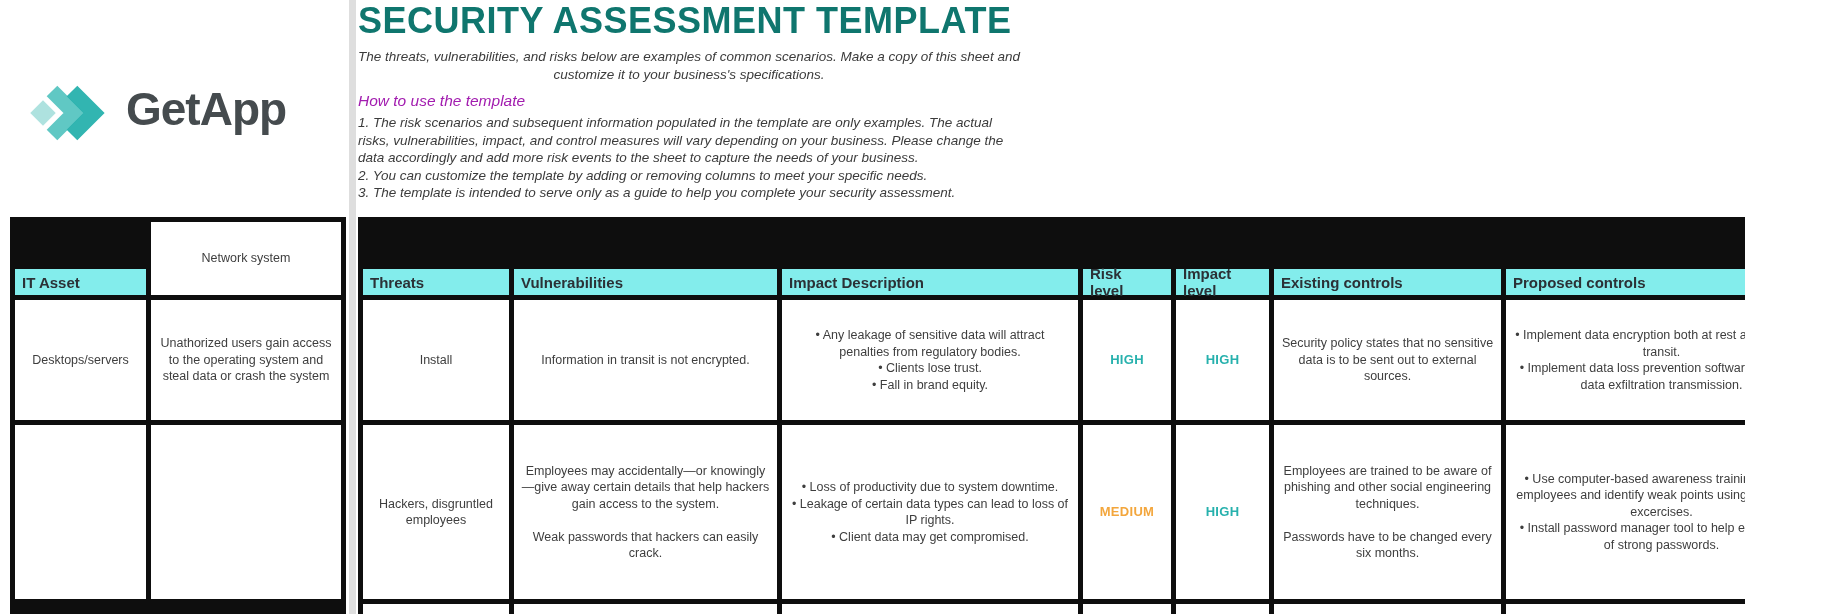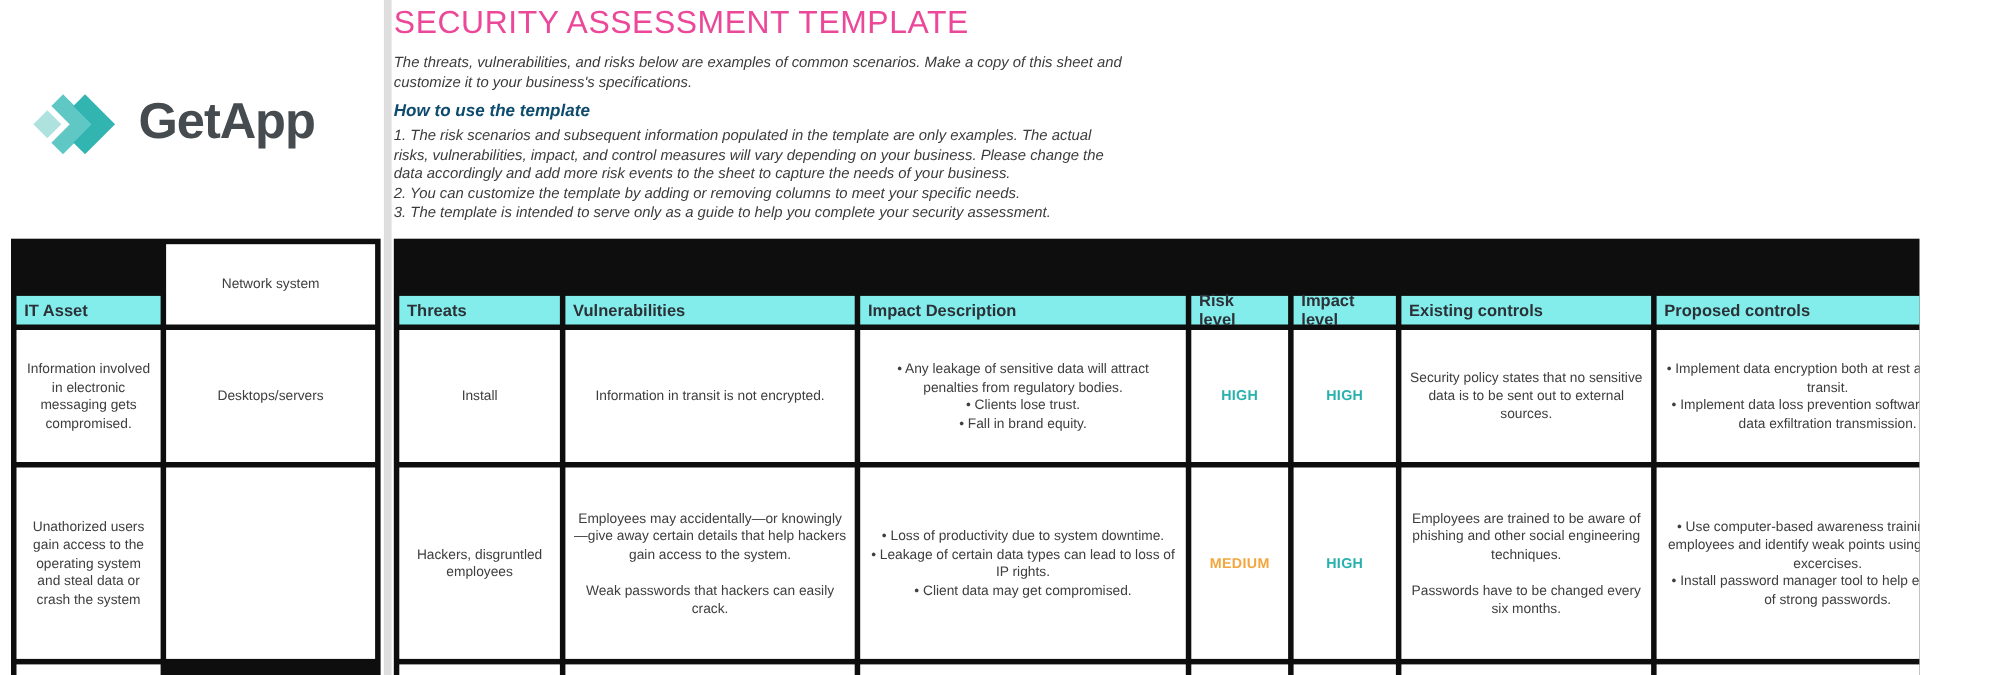--- a/index.html
+++ b/index.html
@@ -10,23 +10,23 @@
   }
   
   .pane-divider { position:absolute; left:349px; top:0; width:7px; height:614px; background:#dedede; }
 
   
   .logo { position:absolute; left:30px; top:82px; display:flex; align-items:flex-start; gap:10px; }
   .logo-text { font-size:46px; font-weight:bold; color:#454b4e; letter-spacing:-1px; }
 
   
   .headblock { position:absolute; left:358px; top:0; width:700px; }
-  .title { font-size:29px; line-height:42px; font-weight:normal; color:#ec4899; letter-spacing:.5px; }
-  .intro { margin-top:6px; width:662px; font-style:italic; font-size:13.5px; line-height:17.5px; color:#3b3b3b; }
-  .howto { margin-top:9px; font-style:italic; font-weight:bold; font-size:15.5px; color:#0c4a6e; }
+  .title { font-size:36px; line-height:42px; font-weight:bold; color:#0f766e; letter-spacing:.5px; }
+  .intro { margin-top:6px; width:662px; font-style:italic; font-size:13.5px; line-height:17.5px; color:#3b3b3b;text-align:center; }
+  .howto { margin-top:9px; font-style:italic; font-weight:normal; font-size:15.5px; color:#a21caf; }
   .instructions { margin-top:4px; width:652px; font-style:italic; font-size:13.5px; line-height:17.5px; color:#3b3b3b; }
 
   
   .tbl { position:absolute; top:217px; overflow:hidden; background:#0e0e0e; display:grid; gap:5px; padding:5px; }
   .tbl-left  { left:10px;  width:336px;  height:397px; grid-template-columns:131px 190px; grid-template-rows:73px 120px 174px 60px; }
   .tbl-right { left:358px; width:1387px; height:397px; grid-template-columns:146px 263px 296px 88px 93px 227px 311px 40px; grid-template-rows:73px 120px 174px 60px; }
   .hcell {
     background:#83edec; display:flex; align-items:center;
     font-weight:bold; font-size:15px; color:#2b3136; line-height:17px;
     padding:0 12px 0 7px; text-align:left;margin-top:47px;
@@ -62,21 +62,20 @@
       <div>1. The risk scenarios and subsequent information populated in the template are only examples. The actual risks, vulnerabilities, impact, and control measures will vary depending on your business. Please change the data accordingly and add more risk events to the sheet to capture the needs of your business.</div>
       <div>2.  You can customize the template by adding or removing columns to meet your specific needs.</div>
       <div>3. The template is intended to serve only as a guide to help you complete your security assessment.</div>
     </div>
   </div>
 
   <div class="tbl tbl-left">
     <div class="hcell">IT Asset</div>
 
     <div class="cell">Network system</div>
-    <div class="cell">Information involved in electronic messaging gets compromised.</div>
 
     <div class="cell">Desktops/servers</div>
     <div class="cell">Unathorized users gain access to the operating system and steal data or crash the system</div>
 
     <div class="cell"></div>
     <div class="cell"></div>
   </div>
 
   <div class="tbl tbl-right">
     <div class="hcell">Threats</div>

